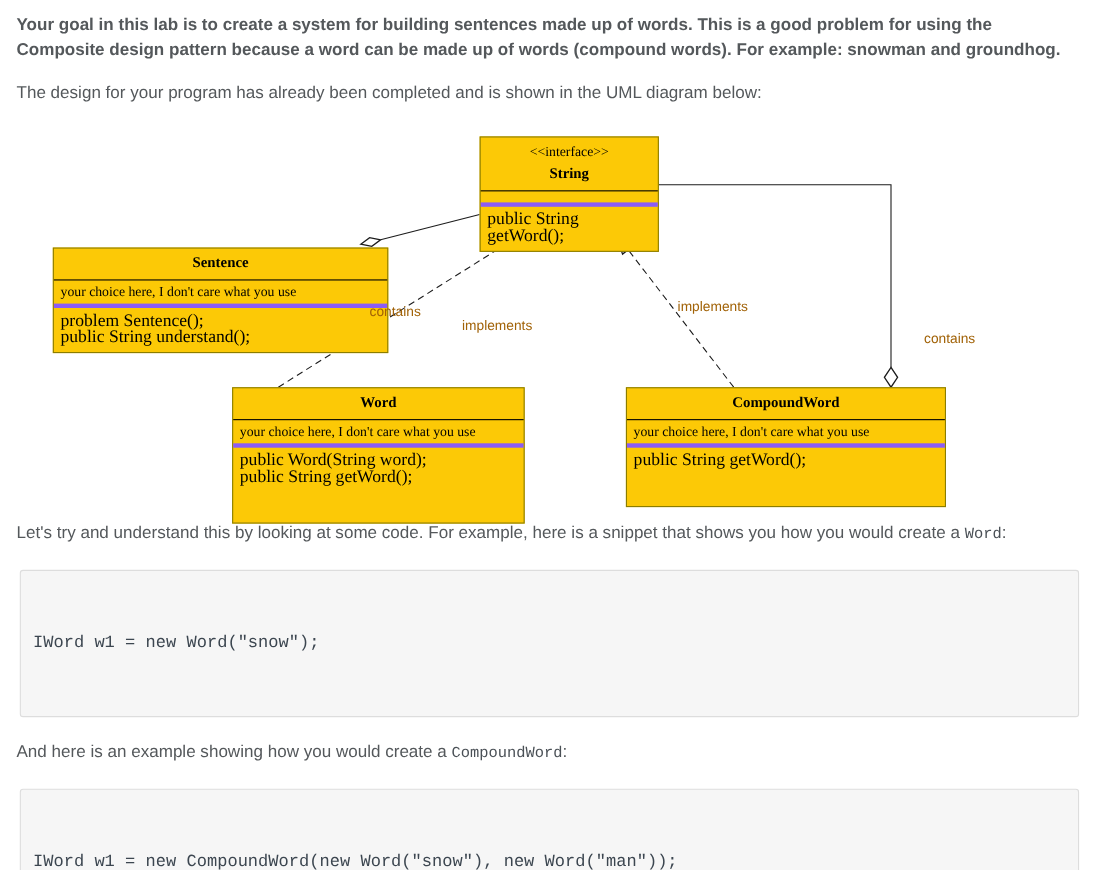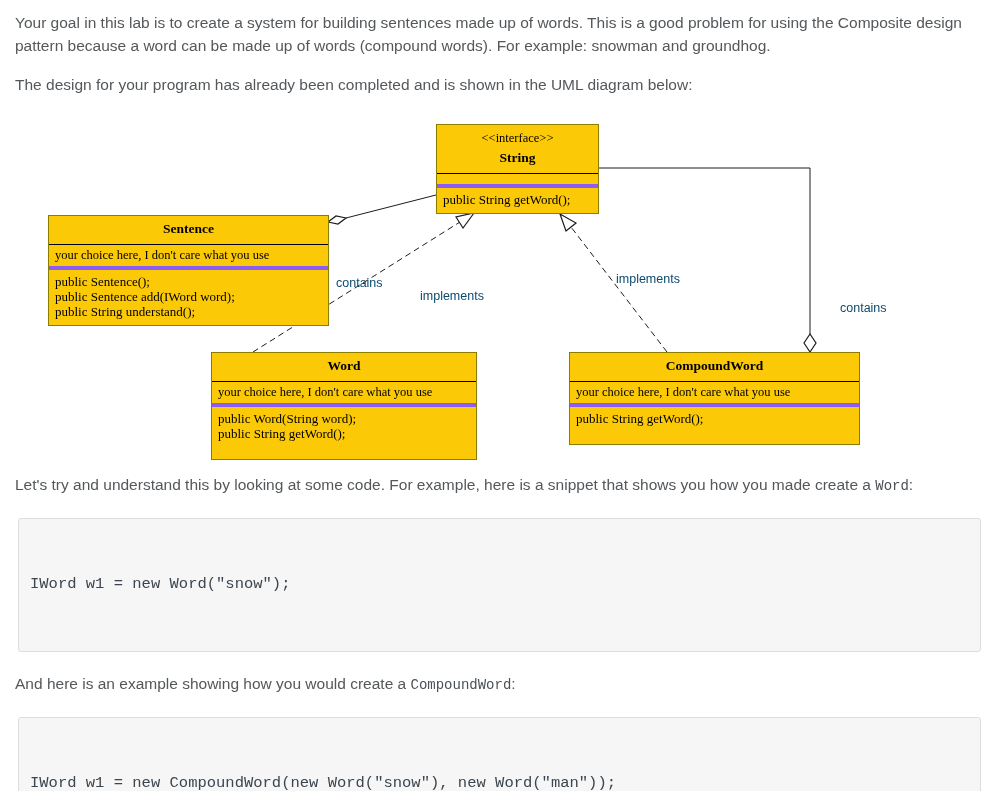--- a/index.html
+++ b/index.html
@@ -16,21 +16,21 @@
   }
   .doc {
     padding: 1px 15px 0 15px;
   }
   p.body-text {
     font-size: 15.5px;
     line-height: 23px;
     margin: 16px 0;
     color: #54585b;
   }
-  p.first { margin-top: 10px; }
+  p.first { margin-top: 10px; font-weight: bold; }
   .inline-code {
     font-family: "Liberation Mono", monospace;
     font-size: 14px;
     color: #4a5056;
   }
   .code-block {
     margin: 20px 3px;
     background: #f6f6f6;
     border: 1px solid #dddddd;
     border-radius: 3px;
@@ -89,29 +89,29 @@
   .uml-attrs {
     font-size: 12.5px;
     padding: 3px 6px;
     border-bottom: 4px solid #8b5cf6;
   }
   .uml-attrs.empty {
     height: 10px;
     padding: 0;
   }
   .uml-methods {
-    font-size: 13px;
+    font-size: 16px;
     line-height: 15px;
     padding: 4px 6px 6px 6px;
   }
-  .uml-methods.tall { padding-bottom: 18px; }
+  .uml-methods.tall { padding-bottom: 34px; }
   .uml-label {
     position: absolute;
     font-size: 12.5px;
-    color: #0c4a6e;
+    color: #a16207;
     text-align: center;
   }
 </style>
 </head>
 <body>
 
 <div class="doc">
 
   <p class="body-text first">Your goal in this lab is to create a system for building sentences made up of words. This is a good problem for using the Composite design pattern because a word can be made up of words (compound words). For example: snowman and groundhog.</p>
 
@@ -138,28 +138,27 @@
       <div class="uml-title">
         <div class="stereotype">&lt;&lt;interface&gt;&gt;</div>
         <div class="cname">String</div>
       </div>
       <div class="uml-attrs empty"></div>
       <div class="uml-methods">
         <div>public String getWord();</div>
       </div>
     </div>
 
-    <div class="uml-box" style="left:33px; top:103px; width:281px;">
+    <div class="uml-box" style="left:33px; top:113px; width:305px;">
       <div class="uml-title">
         <div class="cname" style="padding-top:1px;">Sentence</div>
       </div>
       <div class="uml-attrs">your choice here, I don't care what you use</div>
       <div class="uml-methods">
-        <div>public Sentence();</div>
-        <div>public Sentence add(IWord word);</div>
+        <div>problem Sentence();</div>
         <div>public String understand();</div>
       </div>
     </div>
 
     <div class="uml-box" style="left:196px; top:240px; width:266px;">
       <div class="uml-title">
         <div class="cname" style="padding-top:1px;">Word</div>
       </div>
       <div class="uml-attrs">your choice here, I don't care what you use</div>
       <div class="uml-methods tall">
@@ -177,21 +176,21 @@
         <div>public String getWord();</div>
       </div>
     </div>
 
     <div class="uml-label" style="left:321px; top:164px;">contains</div>
     <div class="uml-label" style="left:405px; top:177px;">implements</div>
     <div class="uml-label" style="left:601px; top:160px;">implements</div>
     <div class="uml-label" style="left:825px; top:189px;">contains</div>
   </div>
 
-  <p class="body-text"><span>Let's try and understand this by looking at some code. For example, here is a snippet that shows you how you made create a </span><span class="inline-code">Word</span><span>:</span></p>
+  <p class="body-text"><span>Let's try and understand this by looking at some code. For example, here is a snippet that shows you how you would create a </span><span class="inline-code">Word</span><span>:</span></p>
 
   <div class="code-block">
     <div>IWord w1 = new Word("snow");</div>
   </div>
 
   <p class="body-text"><span>And here is an example showing how you would create a </span><span class="inline-code">CompoundWord</span><span>:</span></p>
 
   <div class="code-block">
     <div>IWord w1 = new CompoundWord(new Word("snow"), new Word("man"));</div>
   </div>

